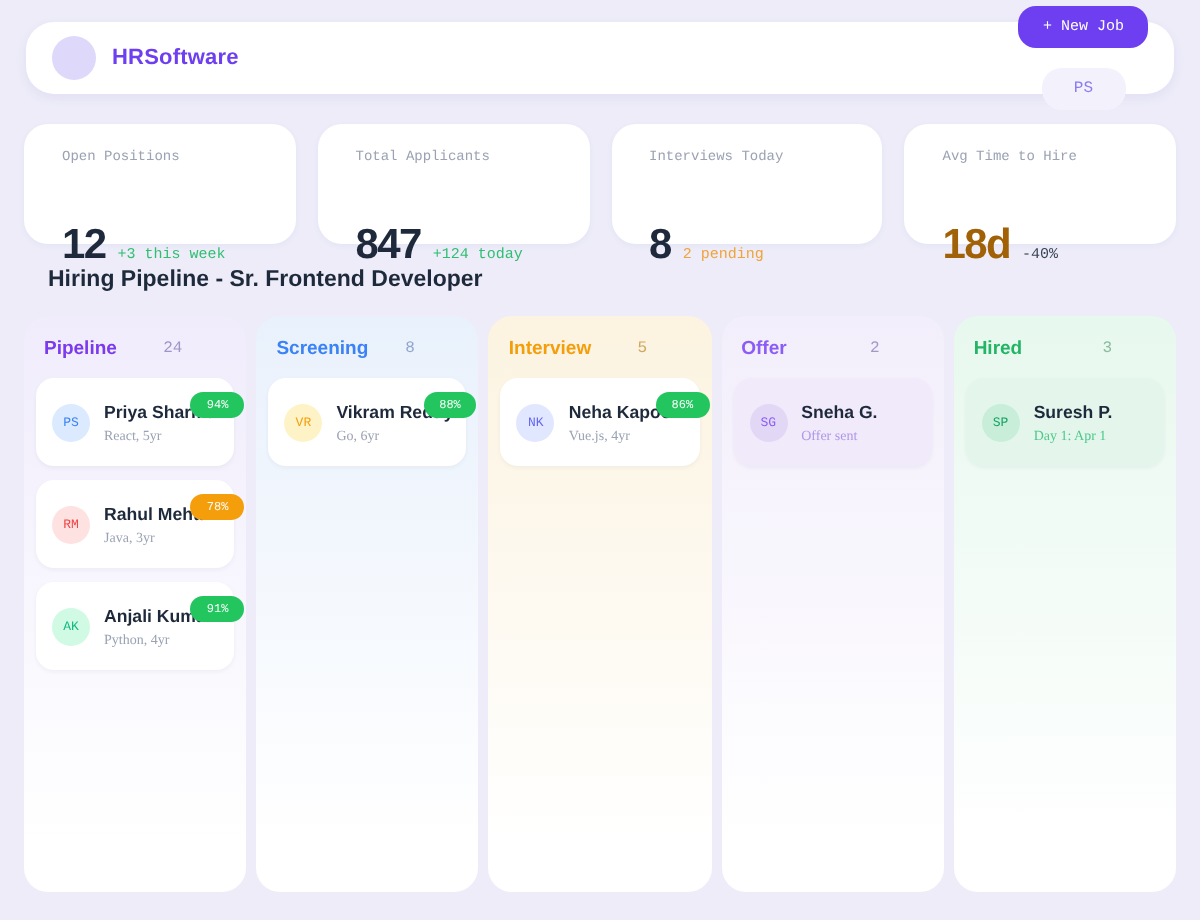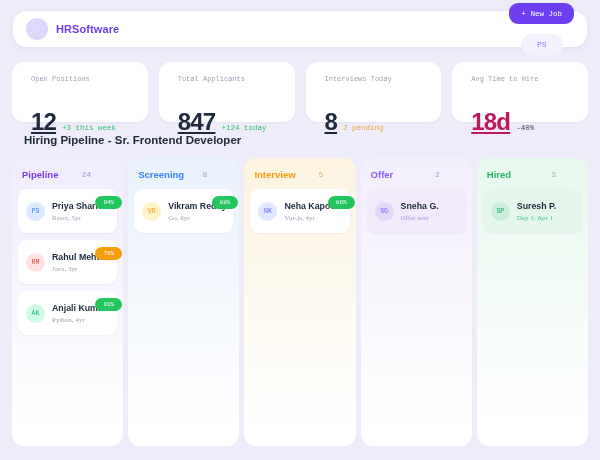--- a/index.html
+++ b/index.html
@@ -23,21 +23,21 @@
     width:42px; display:inline-flex; align-items:center; justify-content:center;
     font-family:"Liberation Mono", monospace; font-size:8px; cursor:pointer; }
 
   
   .stats { position:absolute; left:12px; right:12px; top:62px; height:60px;
     display:flex; gap:11px; }
   .stat-card { flex:1; background:#fff; border-radius:12px; padding:13px 19px;
     box-shadow:0 1px 3px rgba(80,70,190,0.05); }
   .stat-label { font-family:"Liberation Mono", monospace; font-size:7px; color:#9aa2b3; }
   .stat-value-row { display:flex; align-items:baseline; gap:6px; margin-top:1px; }
-  .stat-value { font-size:24px; font-weight:bold; color:#1e2a3b; letter-spacing:-0.8px;text-decoration:underline; }
+  .stat-value { font-size:21px; font-weight:bold; color:#1e2a3b; letter-spacing:-0.8px; }
   .stat-delta { font-family:"Liberation Mono", monospace; font-size:7.5px;margin-top:40px; }
 
   
   .pipeline-title { position:absolute; left:24px; top:134px; font-size:11.5px;
     font-weight:bold; color:#1e2a3b; }
 
   
   .board { position:absolute; left:12px; right:12px; top:158px; bottom:14px;
     display:flex; gap:5px; }
   .column { flex:1; border-radius:12px; overflow:hidden; }
@@ -94,21 +94,21 @@
       <div class="stat-card">
        <div class="stat-label">Interviews Today</div>
        <div class="stat-value-row">
          <span class="stat-value" style="color:#1e2a3b">8</span>
          <span class="stat-delta" style="color:#f0a33a">2 pending</span>
        </div>
      </div>
       <div class="stat-card">
        <div class="stat-label">Avg Time to Hire</div>
        <div class="stat-value-row">
-         <span class="stat-value" style="color:#be185d">18d</span>
+         <span class="stat-value" style="color:#a16207">18d</span>
          <span class="stat-delta" style="color:#3a4656">-40%</span>
        </div>
      </div>
     </section>
 
   <h2 class="pipeline-title">Hiring Pipeline - Sr. Frontend Developer</h2>
 
   <section class="board">
       <div class="column" style="background:linear-gradient(180deg, #f0ecfc 0%, #ffffff 92%)">
        <div class="col-header">

